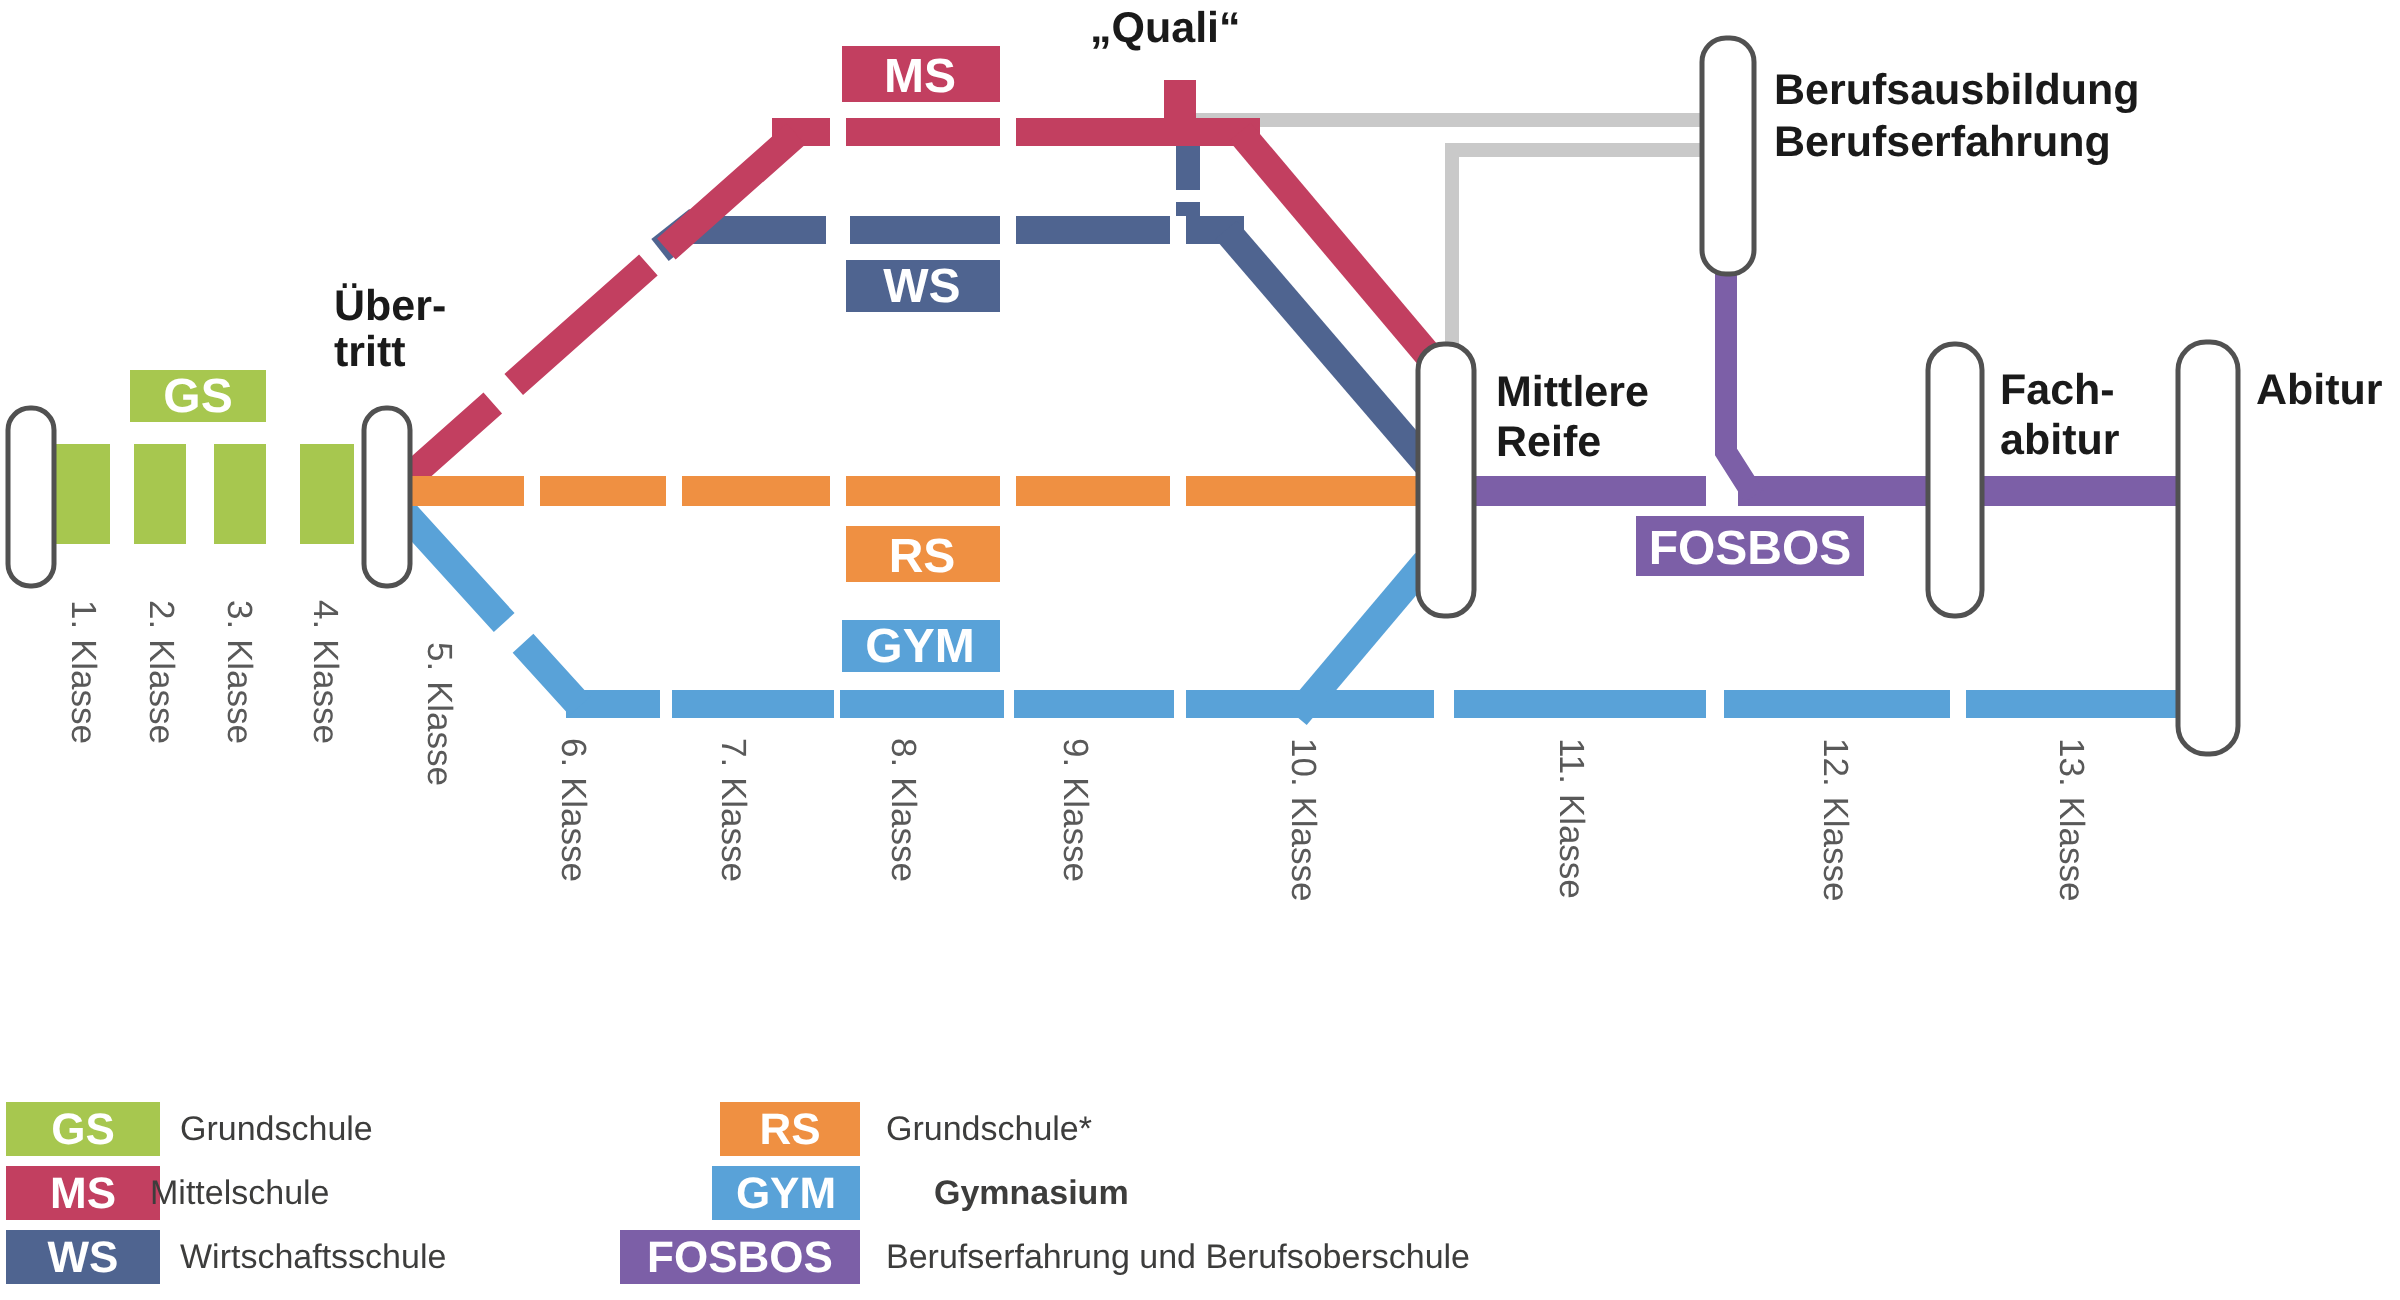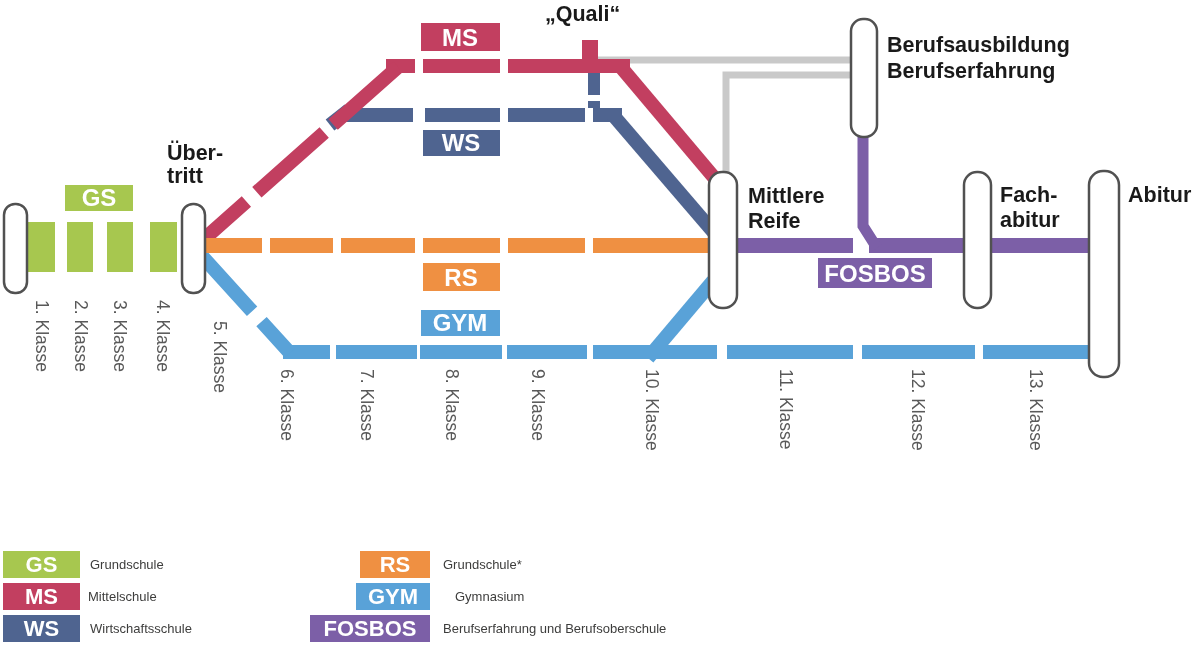--- a/index.html
+++ b/index.html
@@ -6,33 +6,33 @@
   #canvas{
     position:relative;width:1200px;height:650px;background:#ffffff;overflow:hidden;
     font-family:"Liberation Sans",sans-serif;
   }
   #map-svg{position:absolute;left:0;top:0;}
   .legend-badge{
     position:absolute;height:27px;color:#ffffff;font-weight:bold;font-size:22px;
     display:flex;align-items:center;justify-content:center;line-height:27px;
   }
   .legend-label{
-    position:absolute;font-size:13px;font-weight:normal;white-space:nowrap;line-height:28px;
+    position:absolute;font-size:17px;font-weight:normal;white-space:nowrap;line-height:28px;
   }
   #lb-gs{left:3px;top:551px;width:77px;}
   #lb-ms{left:3px;top:583px;width:77px;}
   #lb-ws{left:3px;top:615px;width:77px;}
   #lb-rs{left:360px;top:551px;width:70px;}
   #lb-gym{left:356px;top:583px;width:74px;}
   #lb-fosbos{left:310px;top:615px;width:120px;}
   #ll-gs{left:90px;top:551px;}
-  #ll-ms{left:88px;top:583px;text-align:center;}
+  #ll-ms{left:75px;top:583px;text-align:center;}
   #ll-ws{left:90px;top:615px;}
   #ll-rs{left:443px;top:551px;}
-  #ll-gym{left:455px;top:583px;}
+  #ll-gym{left:467px;top:583px;font-weight:bold;}
   #ll-fosbos{left:443px;top:615px;}
 </style>
 </head>
 <body>
 
 <div id="canvas">
 
   <svg id="map-svg" width="1200" height="540" viewBox="0 0 1200 540">
 
     <g fill="none" stroke-width="7" stroke="#c9c9c9">

